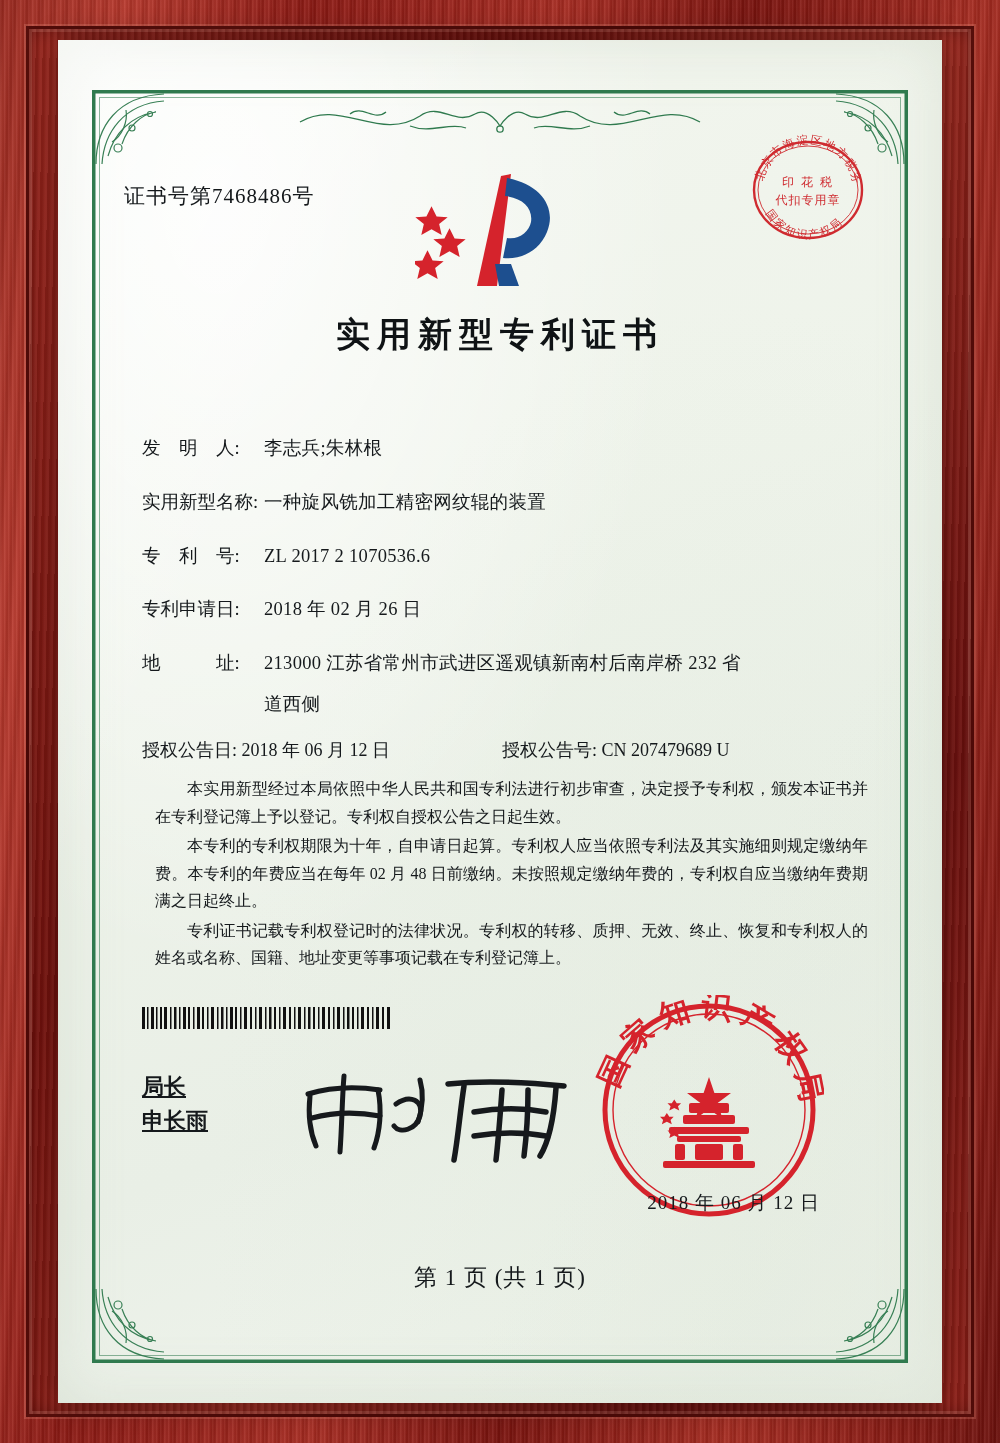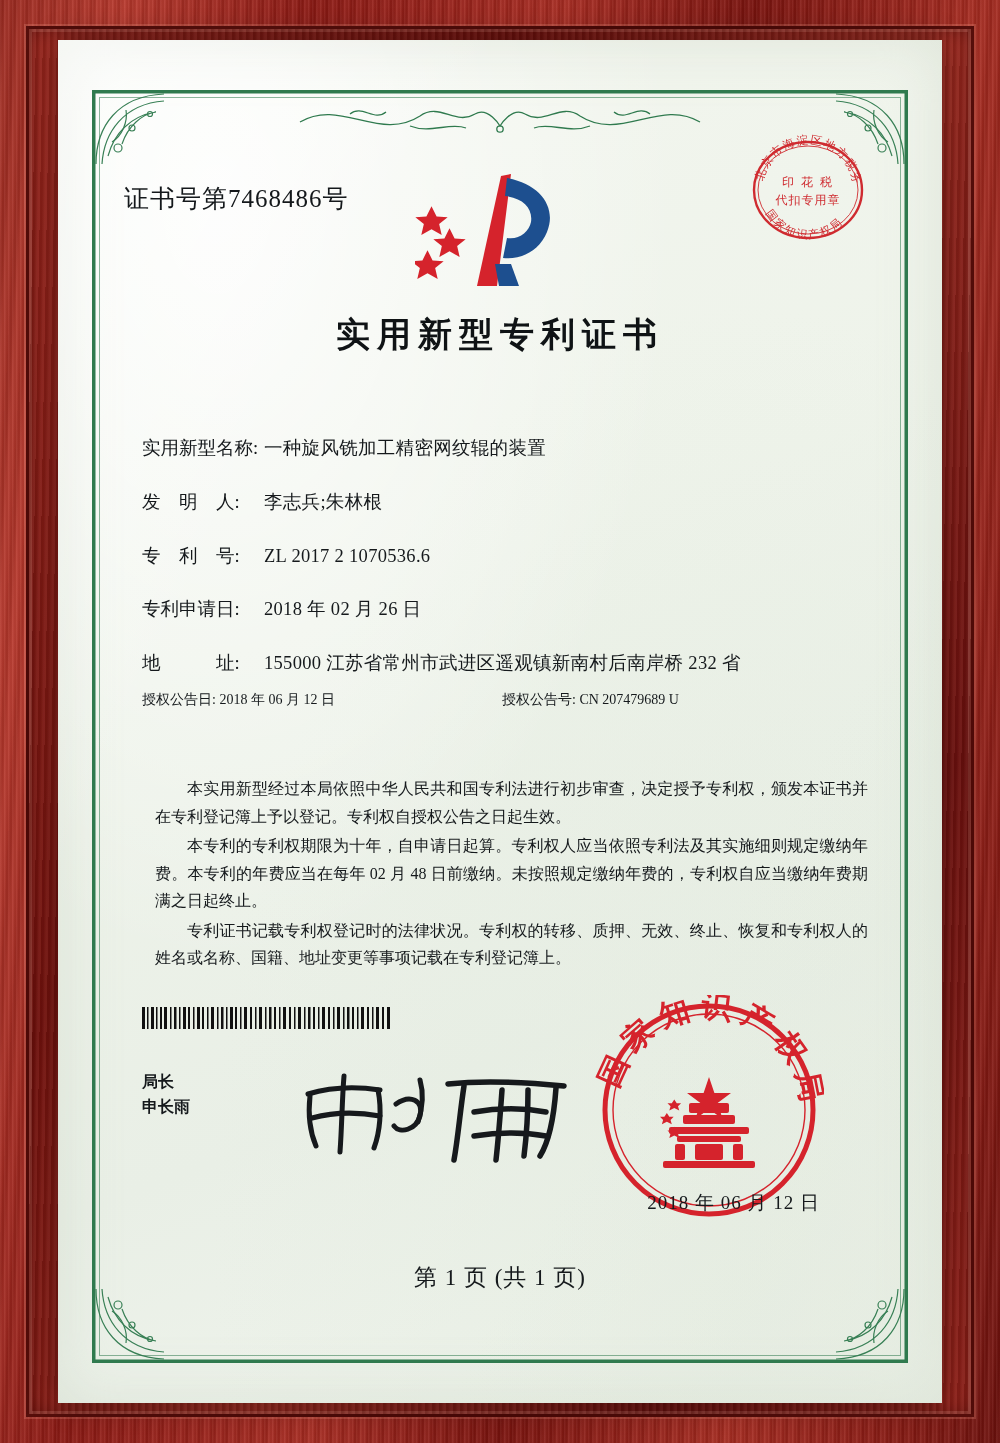--- a/index.html
+++ b/index.html
@@ -119,21 +119,21 @@
   
   .content {
     position: absolute;
     left: 0; top: 0; right: 0; bottom: 0;
     padding: 0;
   }
 
   .cert-no {
     position: absolute;
     left: 66px; top: 142px;
-    font-size: 25px;
+    font-size: 21px;
     letter-spacing: 1px;
     color: #14181b;
     font-family: "Liberation Serif", serif;
   }
 
   .logo {
     position: absolute;
     left: 50%; top: 128px;
     transform: translateX(-50%);
     width: 170px; height: 125px;
@@ -185,21 +185,21 @@
   .field-cont {
     margin-left: 122px;
     margin-bottom: 22px;
     letter-spacing: 0.3px;
   }
 
   .dual-row {
     display: flex;
     align-items: flex-start;
     margin-bottom: 10px;
-    font-size: 14px;
+    font-size: 18px;
   }
   .dual-left { width: 360px; flex: 0 0 360px; }
   .dual-right { flex: 1; }
 
   .paragraphs {
     position: absolute;
     left: 97px; right: 74px;
     top: 735px;
     font-size: 16px;
     line-height: 1.72;
@@ -213,24 +213,25 @@
 
   .barcode {
     position: absolute;
     left: 84px; top: 967px;
     width: 248px; height: 22px;
   }
 
   .signature-block {
     position: absolute;
     left: 84px; top: 1030px;
-    font-size: 16px;
+    font-size: 22px;
     line-height: 1.55;
     color: #15191c;
     font-weight: 600;
+    text-decoration: underline;
   }
 
   .handwriting {
     position: absolute;
     left: 230px; top: 1020px;
     width: 300px; height: 110px;
     color: #16191c;
   }
 
   .gov-seal {
@@ -361,44 +362,45 @@
           <text x="64" y="60" text-anchor="middle" font-size="12" fill="#cf2b30" font-family="'Liberation Serif',serif" letter-spacing="2">印 花 税</text>
           <text x="64" y="78" text-anchor="middle" font-size="12" fill="#cf2b30" font-family="'Liberation Serif',serif" letter-spacing="1">代扣专用章</text>
         </svg>
       </div>
 
       <div class="main-title">实用新型专利证书</div>
 
       <div class="fields">
 
         <div class="field-row">
+          <div class="field-label">发　明　人:</div>
+          <div class="field-value">李志兵;朱林根</div>
+        </div>
+
+        <div class="field-row">
           <div class="field-label">实用新型名称:</div>
           <div class="field-value">一种旋风铣加工精密网纹辊的装置</div>
-        </div>
-
-        <div class="field-row">
-          <div class="field-label">发　明　人:</div>
-          <div class="field-value">李志兵;朱林根</div>
         </div>
 
         <div class="field-row">
           <div class="field-label">专　利　号:</div>
           <div class="field-value">ZL 2017 2 1070536.6</div>
         </div>
 
         <div class="field-row">
           <div class="field-label">专利申请日:</div>
           <div class="field-value">2018 年 02 月 26 日</div>
         </div>
 
 
         <div class="field-row tight">
           <div class="field-label">地　　　址:</div>
-          <div class="field-value">155000 江苏省常州市武进区遥观镇新南村后南岸桥 232 省</div>
+          <div class="field-value">213000 江苏省常州市武进区遥观镇新南村后南岸桥 232 省</div>
         </div>
+        <div class="field-cont">道西侧</div>
 
         <div class="dual-row">
           <div class="dual-left">
             <span>授权公告日:</span>
             <span>2018 年 06 月 12 日</span>
           </div>
           <div class="dual-right">
             <span>授权公告号:</span>
             <span>CN 207479689 U</span>
           </div>

